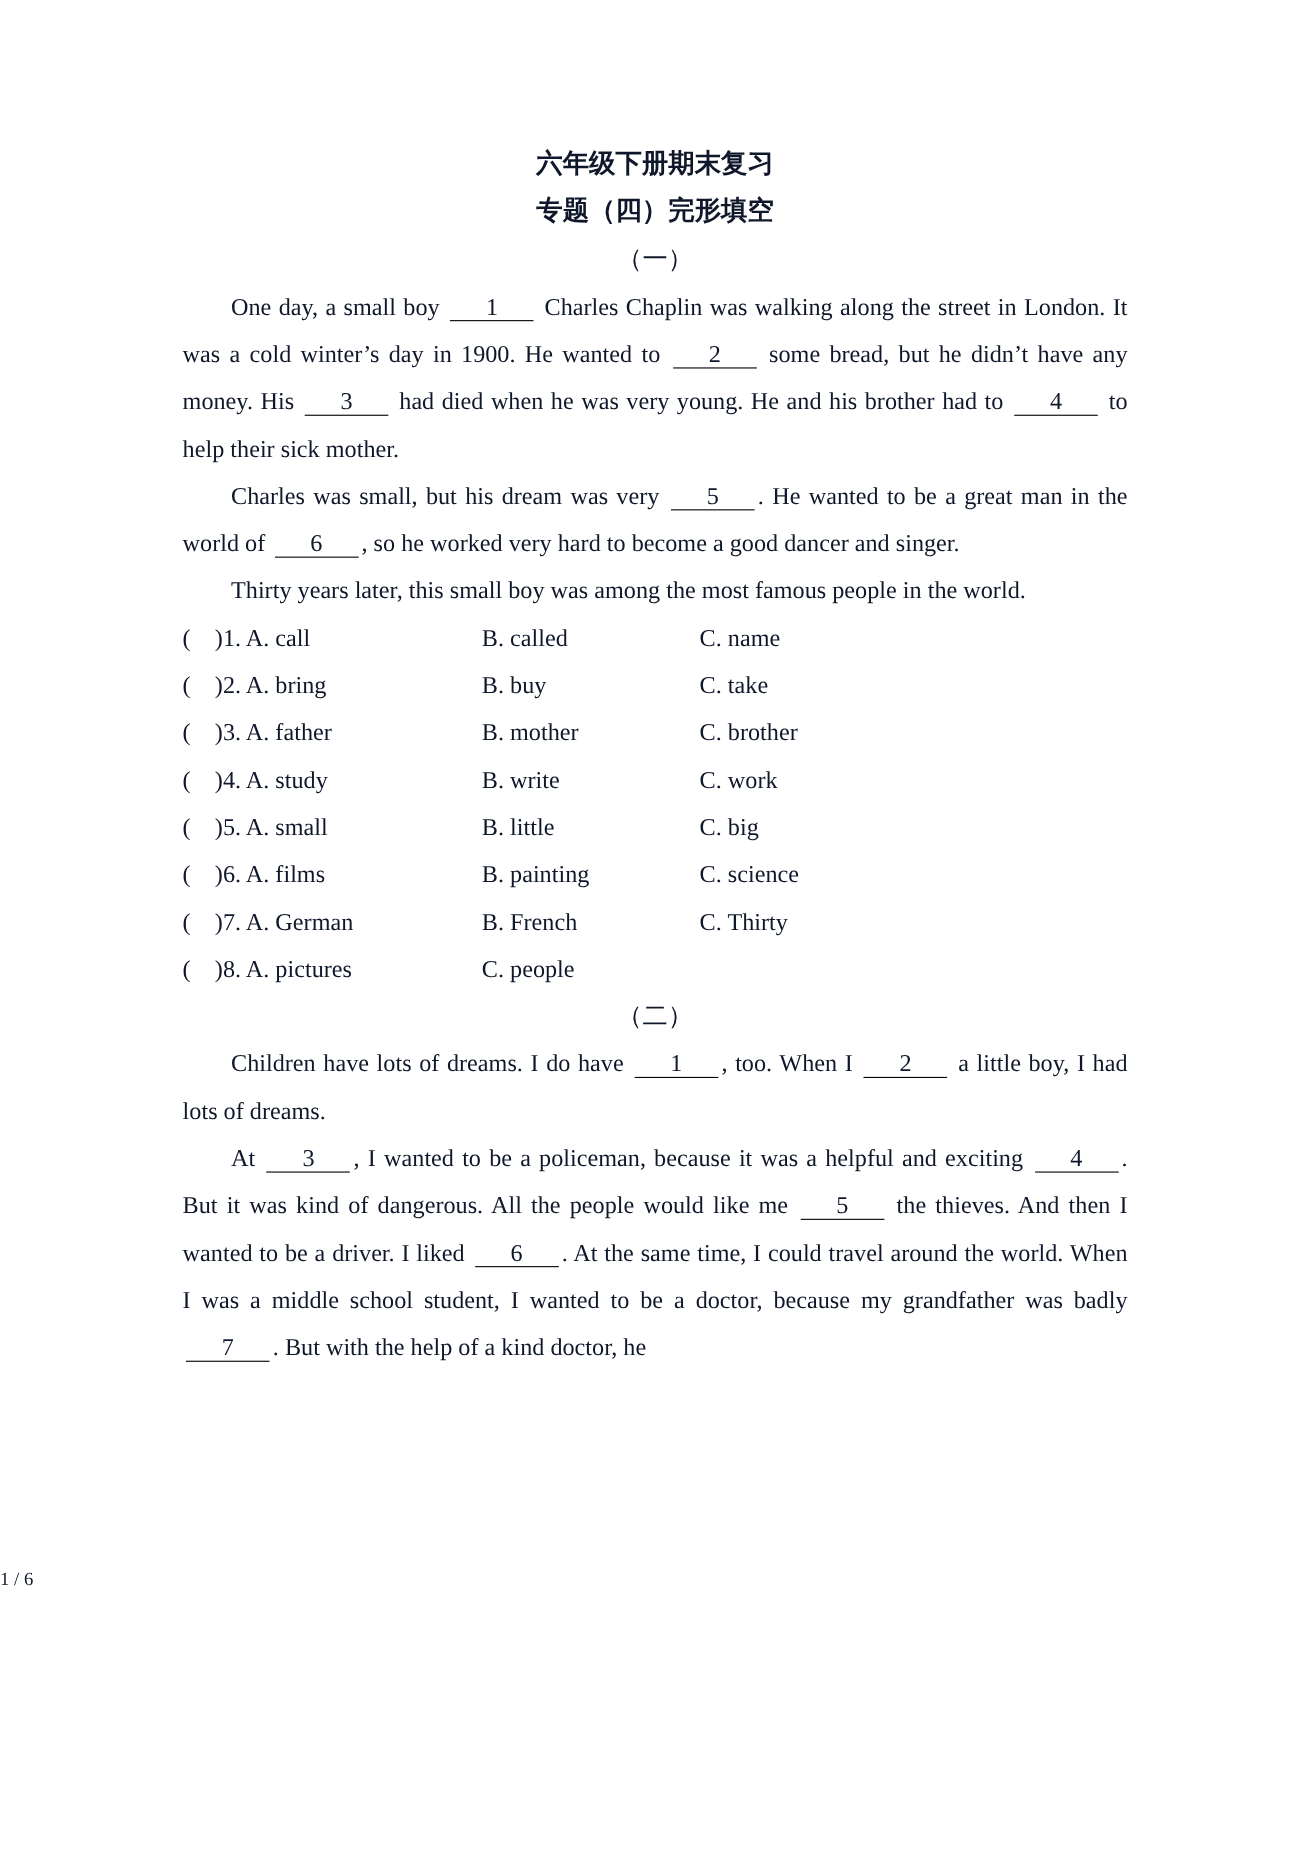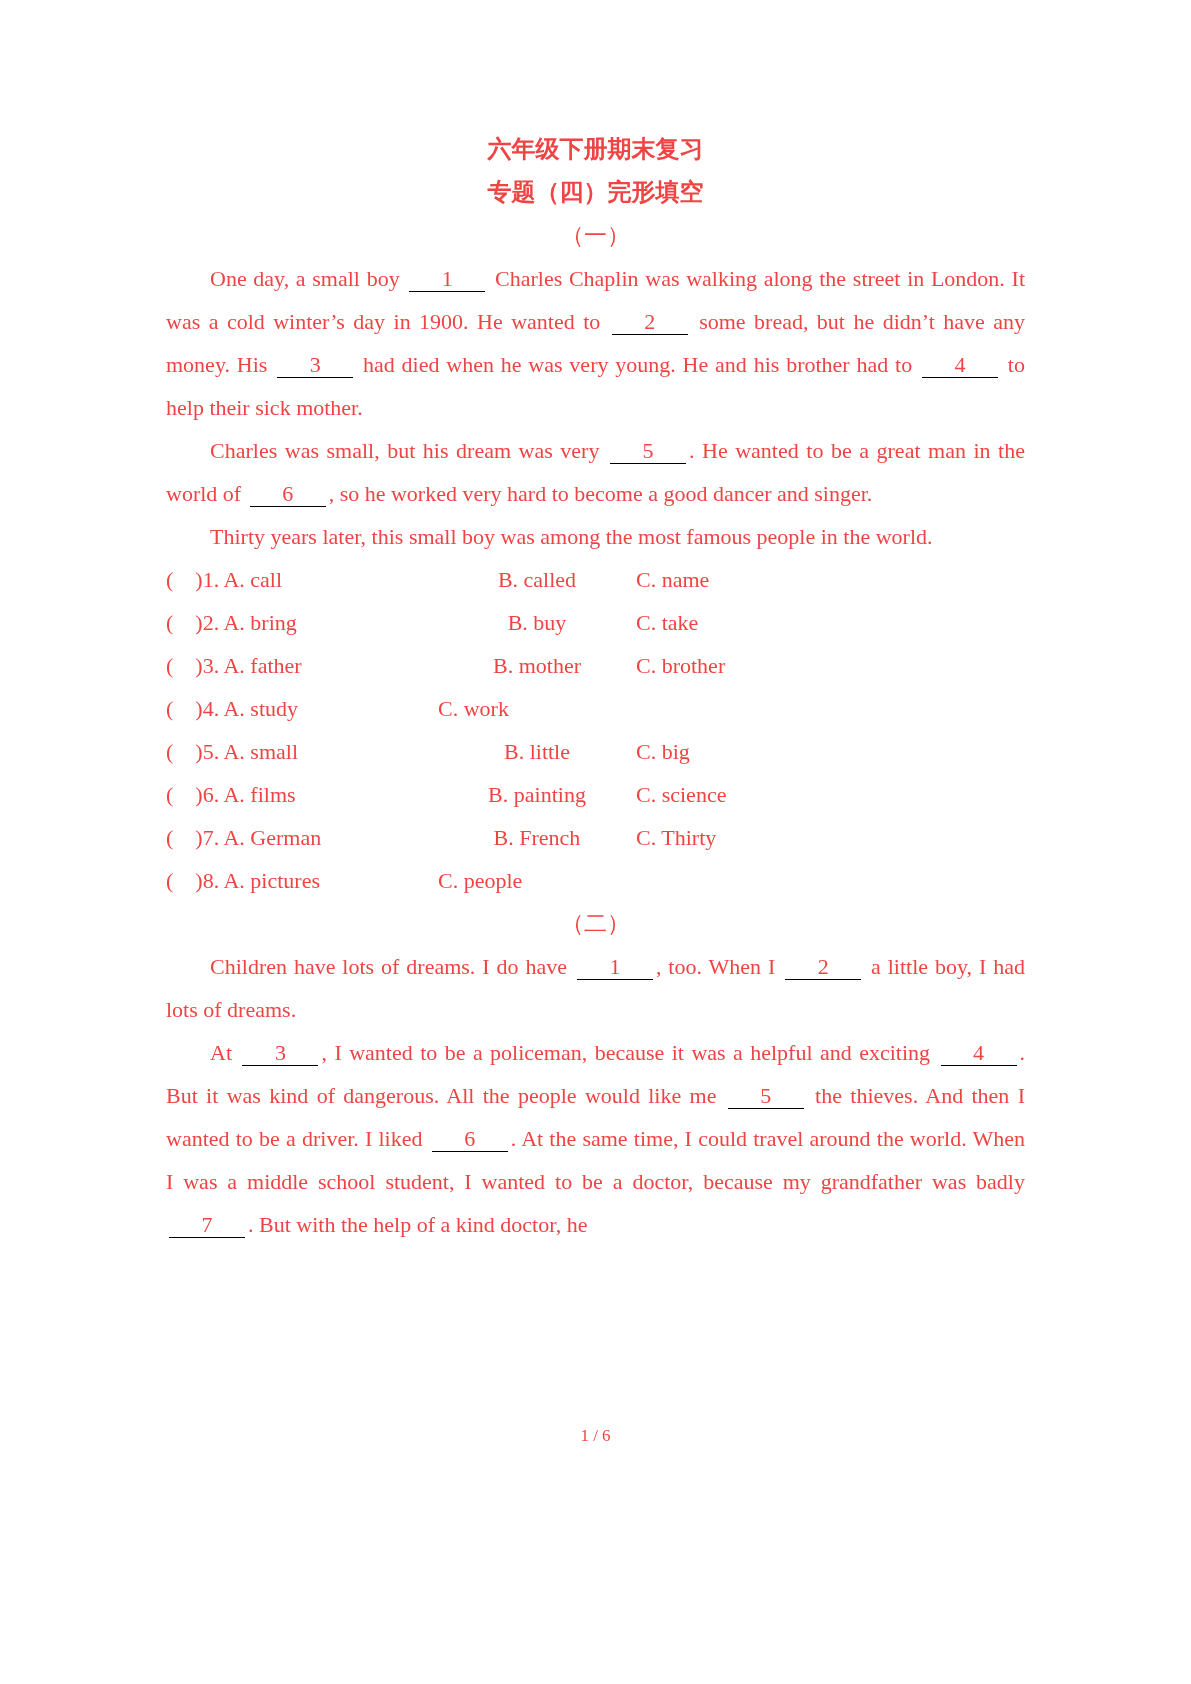--- a/index.html
+++ b/index.html
@@ -3,21 +3,21 @@
 <meta charset="utf-8">
 <style>
   html, body { margin: 0; padding: 0; background: #ffffff; }
   .page {
     position: relative;
     width: 1191px;
     height: 1684px;
     box-sizing: border-box;
     margin: 0 auto;
     background: #ffffff;
-    color: #ef4444;
+    color: #0f172a;
     font-family: "Liberation Serif", "DejaVu Serif", serif;
     font-size: 22px;
     padding: 128px 166px 0 166px;
     overflow: hidden;
   }
   .title, .subtitle, .section-heading {
     text-align: center;
     margin: 0;
     line-height: 43px;
     font-weight: bold;
@@ -36,28 +36,28 @@
     min-width: 76px;
     border-bottom: 1px solid #000;
     text-align: center;
     text-indent: 0;
     line-height: 1.15;
     margin: 0 3px;
     vertical-align: baseline;
   }
   .q-row { display: flex; line-height: 43px; }
   .q-col-first { flex: 0 0 auto; width: 272px; }
-  .q-col-b     { flex: 0 0 auto; width: 198px; text-align: center; }
+  .q-col-b     { flex: 0 0 auto; width: 198px; }
   .q-col-c     { flex: 0 0 auto; }
   .footer {
     position: absolute;
     top: 1424px;
     left: 0;
     width: 100%;
-    text-align: center;
+    text-align: left;
     font-size: 17px;
     line-height: 1.4;
   }
 </style>
 </head>
 <body>
 
 <div class="page">
   <h1 class="title">六年级下册期末复习</h1>
   <h2 class="subtitle">专题（四）完形填空</h2>
@@ -79,20 +79,21 @@
         <span class="q-col q-col-b">B. buy</span>
         <span class="q-col q-col-c">C. take</span>
       </div>
       <div class="q-row">
         <span class="q-col q-col-first">(　)3. A. father</span>
         <span class="q-col q-col-b">B. mother</span>
         <span class="q-col q-col-c">C. brother</span>
       </div>
       <div class="q-row">
         <span class="q-col q-col-first">(　)4. A. study</span>
+        <span class="q-col q-col-b">B. write</span>
         <span class="q-col q-col-c">C. work</span>
       </div>
       <div class="q-row">
         <span class="q-col q-col-first">(　)5. A. small</span>
         <span class="q-col q-col-b">B. little</span>
         <span class="q-col q-col-c">C. big</span>
       </div>
       <div class="q-row">
         <span class="q-col q-col-first">(　)6. A. films</span>
         <span class="q-col q-col-b">B. painting</span>

